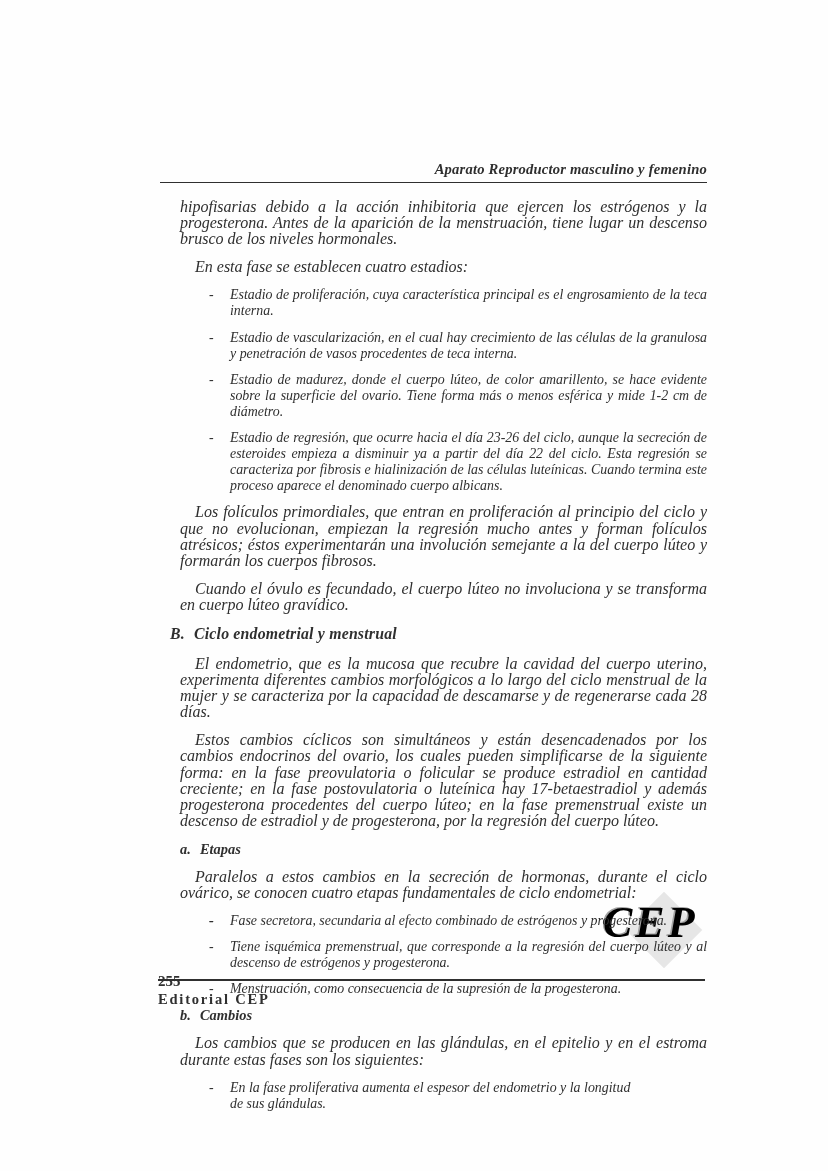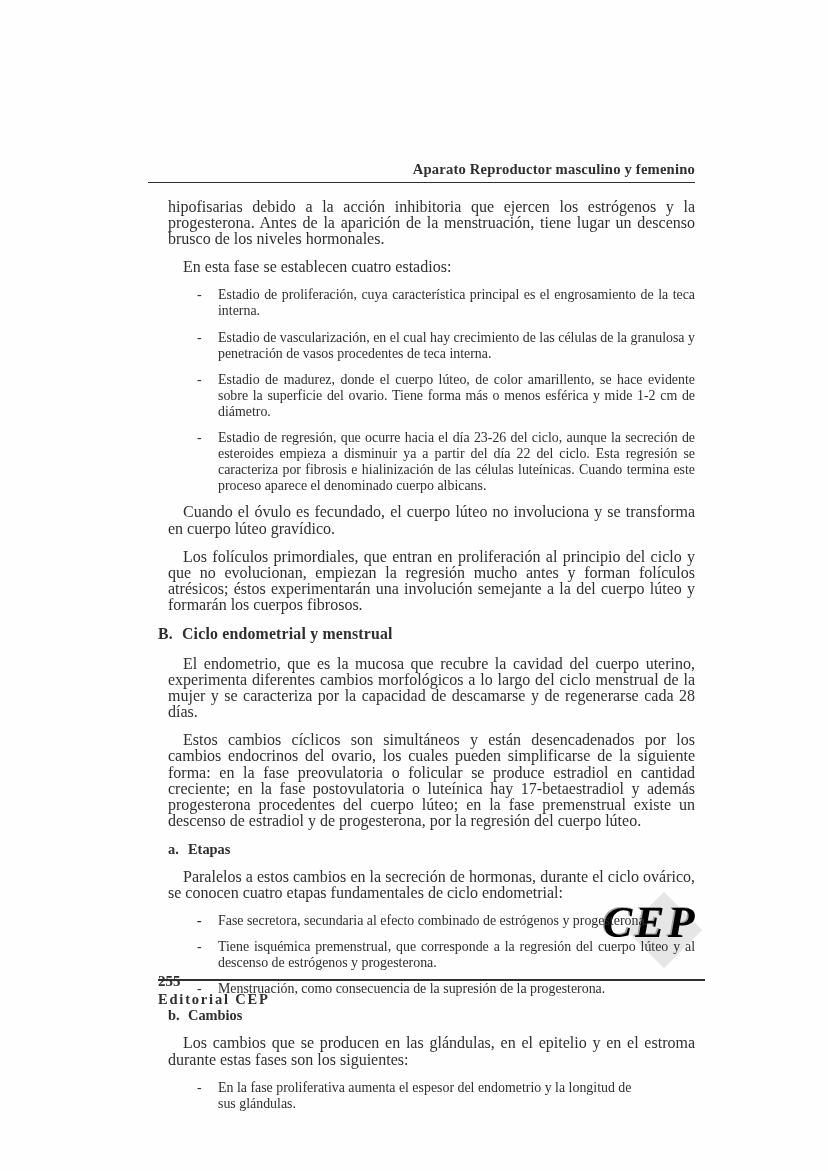--- a/index.html
+++ b/index.html
@@ -2,21 +2,21 @@
 <html lang="es"><head>
 <meta charset="utf-8">
 <style>
   html,body{margin:0;padding:0;}
   body{
     width:828px;height:1171px;position:relative;
     background:#fefefe;color:#2f2f2f;
     font-family:"Liberation Serif","DejaVu Serif",serif;
     overflow:hidden;
   }
-  .page{position:absolute;left:148px;top:161px;width:547px;z-index:1;}
+  .page{position:absolute;left:160px;top:161px;width:547px;z-index:1;font-style:italic;}
   .doc-header{text-align:right;font-weight:bold;font-size:14.6px;letter-spacing:0.2px;}
   .header-rule{border:none;border-top:1.7px solid #2f2f2f;margin:4px 0 0 0;}
   .para{font-size:16px;line-height:16.1px;text-align:justify;margin:7px 0 12px 20px;text-indent:15px;}
   .para.no-indent{text-indent:0;}
   .para.first{margin-top:16px;}
   .blist{margin:0;padding:0;}
   .bitem{position:relative;font-size:13.9px;line-height:16.1px;text-align:justify;margin:0 0 10px 70px;list-style:none;}
   .bitem .dash{position:absolute;left:-21px;top:0;}
   .section-head{font-size:15.8px;font-weight:bold;margin:4px 0 13px 10px;letter-spacing:0.2px;}
   .section-head .lbl{display:inline-block;width:24px;}
@@ -65,23 +65,23 @@
     <div class="bitem">
       <span class="dash">-</span>
       <span>Estadio de madurez, donde el cuerpo lúteo, de color amarillento, se hace evidente sobre la superficie del ovario. Tiene forma más o menos esférica y mide 1-2 cm de diámetro.</span>
     </div>
     <div class="bitem">
       <span class="dash">-</span>
       <span>Estadio de regresión, que ocurre hacia el día 23-26 del ciclo, aunque la secreción de esteroides empieza a disminuir ya a partir del día 22 del ciclo. Esta regresión se caracteriza por fibrosis e hialinización de las células luteínicas. Cuando termina este proceso aparece el denominado cuerpo albicans.</span>
     </div>
   </div>
 
+  <p class="para">Los folículos primordiales, que entran en proliferación al principio del ciclo y que no evolucionan, empiezan la regresión mucho antes y forman folículos atrésicos; éstos experimentarán una involución semejante a la del cuerpo lúteo y formarán los cuerpos fibrosos.</p>
+
   <p class="para">Cuando el óvulo es fecundado, el cuerpo lúteo no involuciona y se transforma en cuerpo lúteo gravídico.</p>
-
-  <p class="para">Los folículos primordiales, que entran en proliferación al principio del ciclo y que no evolucionan, empiezan la regresión mucho antes y forman folículos atrésicos; éstos experimentarán una involución semejante a la del cuerpo lúteo y formarán los cuerpos fibrosos.</p>
 
   <div class="section-head">
     <span class="lbl">B.</span><span>Ciclo endometrial y menstrual</span>
   </div>
 
   <p class="para">El endometrio, que es la mucosa que recubre la cavidad del cuerpo uterino, experimenta diferentes cambios morfológicos a lo largo del ciclo menstrual de la mujer y se caracteriza por la capacidad de descamarse y de regenerarse cada 28 días.</p>
 
   <p class="para">Estos cambios cíclicos son simultáneos y están desencadenados por los cambios endocrinos del ovario, los cuales pueden simplificarse de la siguiente forma: en la fase preovulatoria o folicular se produce estradiol en cantidad creciente; en la fase postovulatoria o luteínica hay 17-betaestradiol y además progesterona procedentes del cuerpo lúteo; en la fase premenstrual existe un descenso de estradiol y de progesterona, por la regresión del cuerpo lúteo.</p>
 
   <div class="sub-head">

